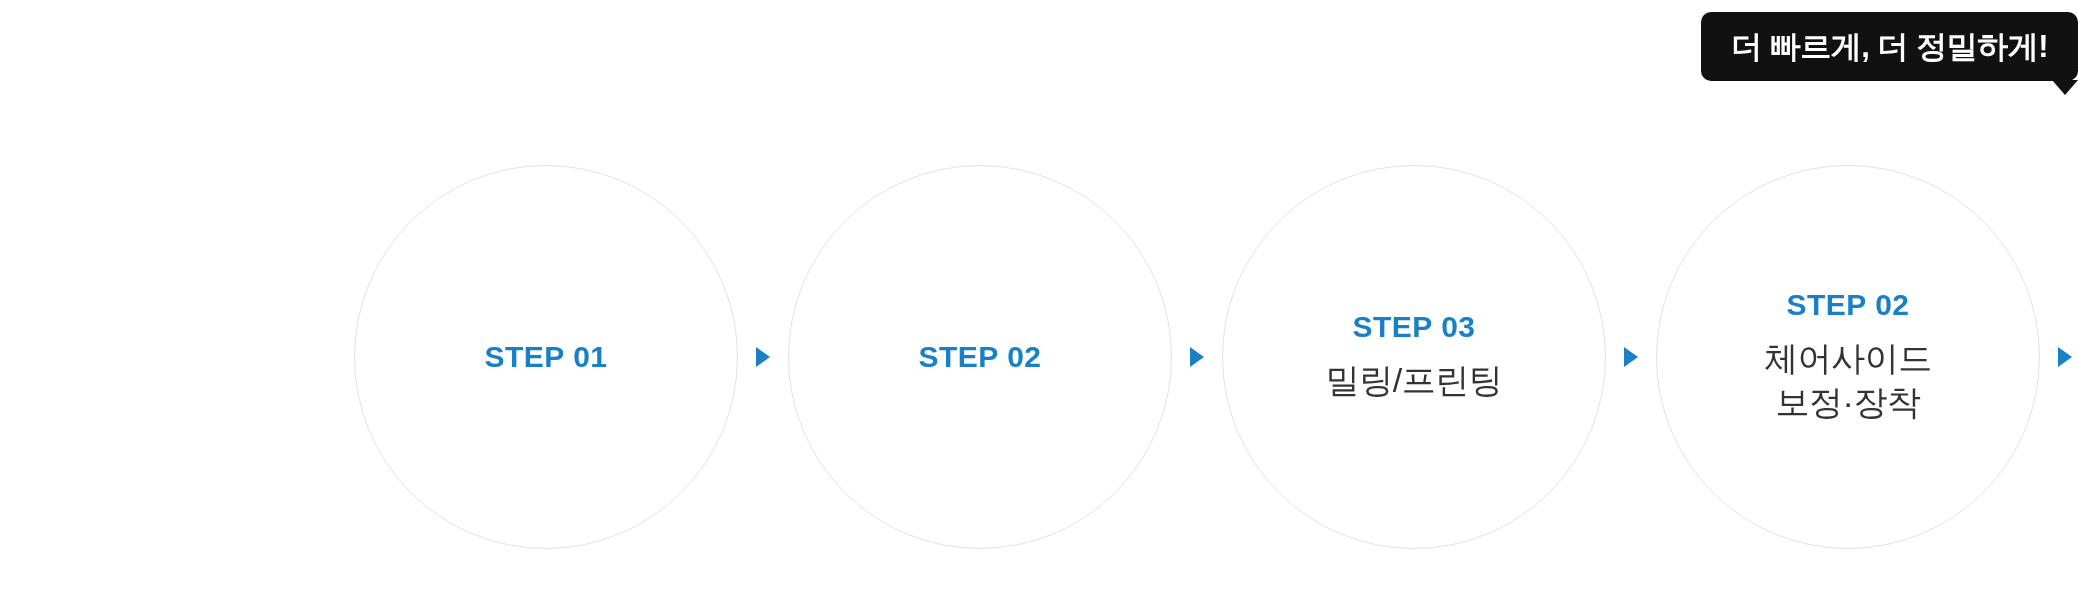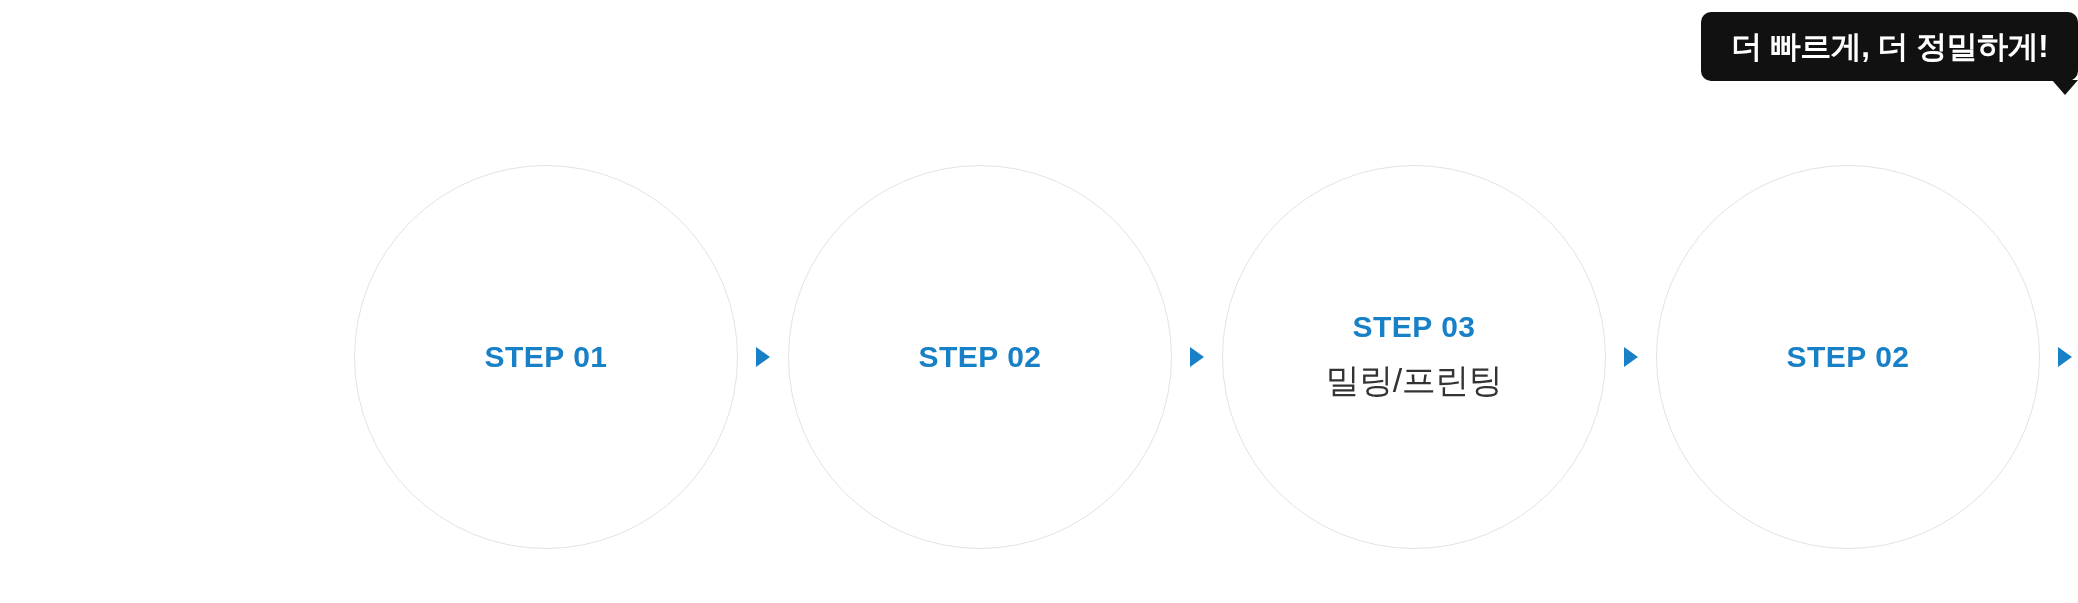--- a/index.html
+++ b/index.html
@@ -107,19 +107,21 @@
 
     <div class="step-circle">
       <div class="step-label">STEP 03</div>
       <div class="step-title">밀링/프린팅</div>
     </div>
 
     <div class="arrow-right"></div>
 
     <div class="step-circle">
       <div class="step-label">STEP 02</div>
+      <div class="step-title">체어사이드
+보정·장착</div>
     </div>
 
     <div class="arrow-right"></div>
 
 
   </div>
 </div>
 
 </body></html>

